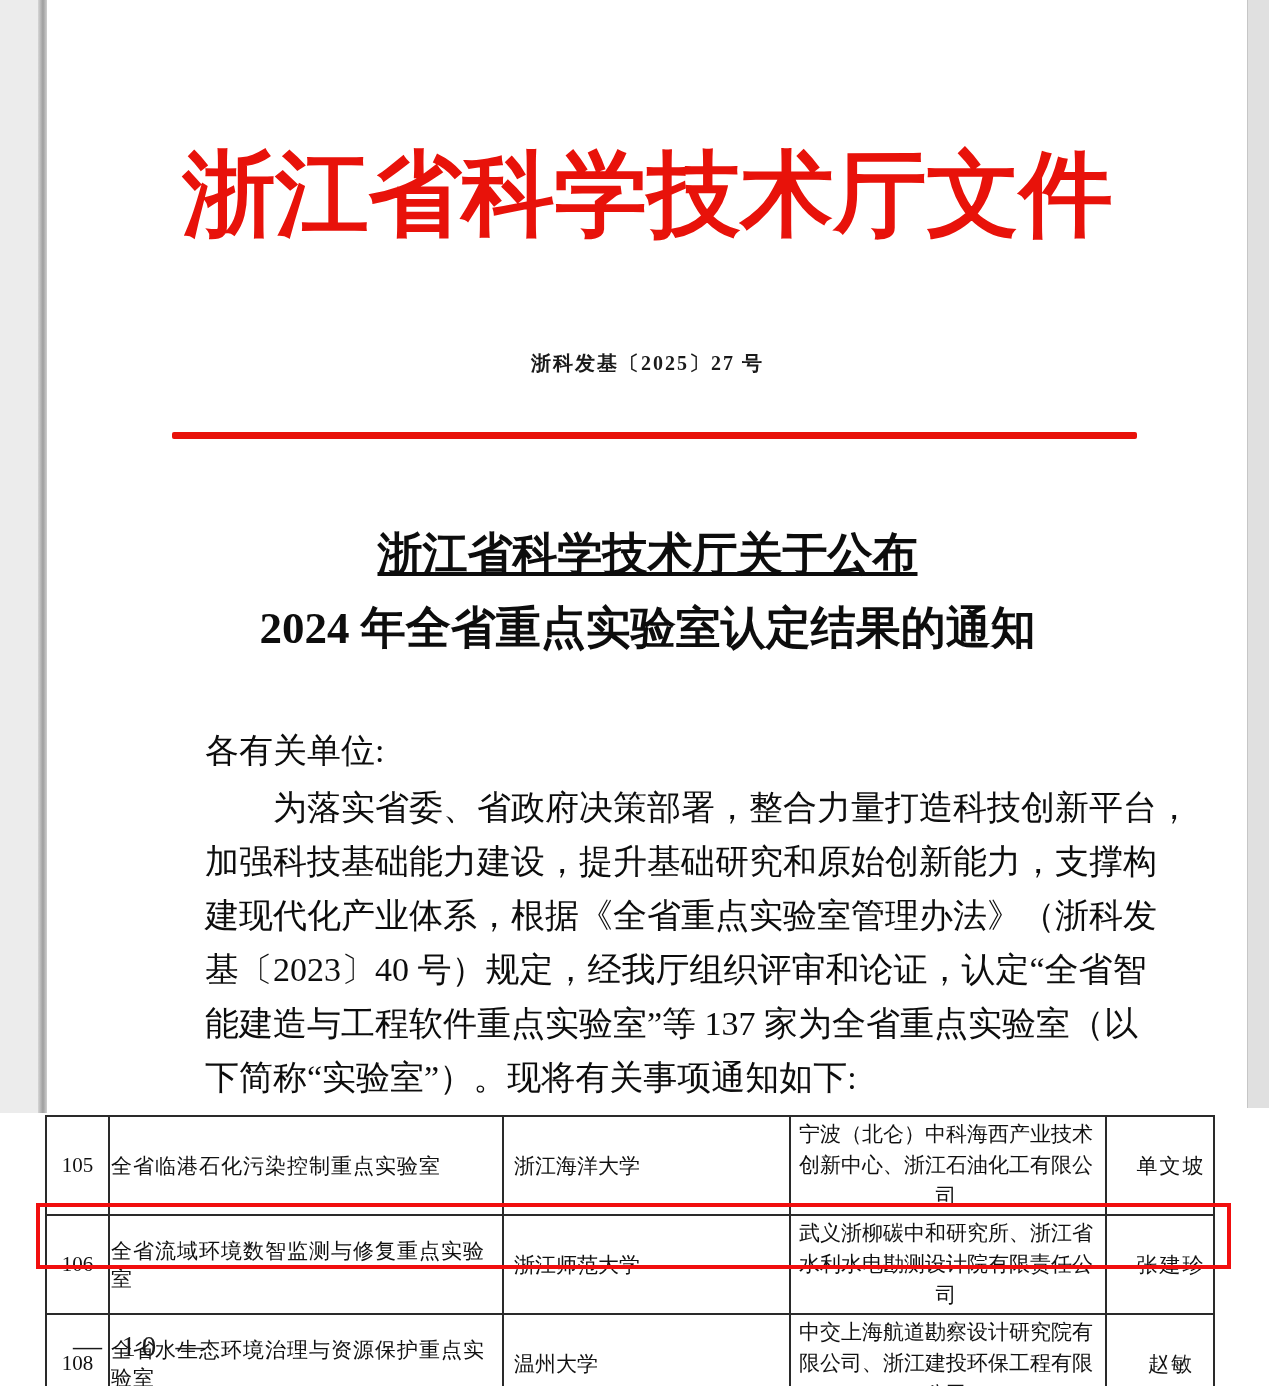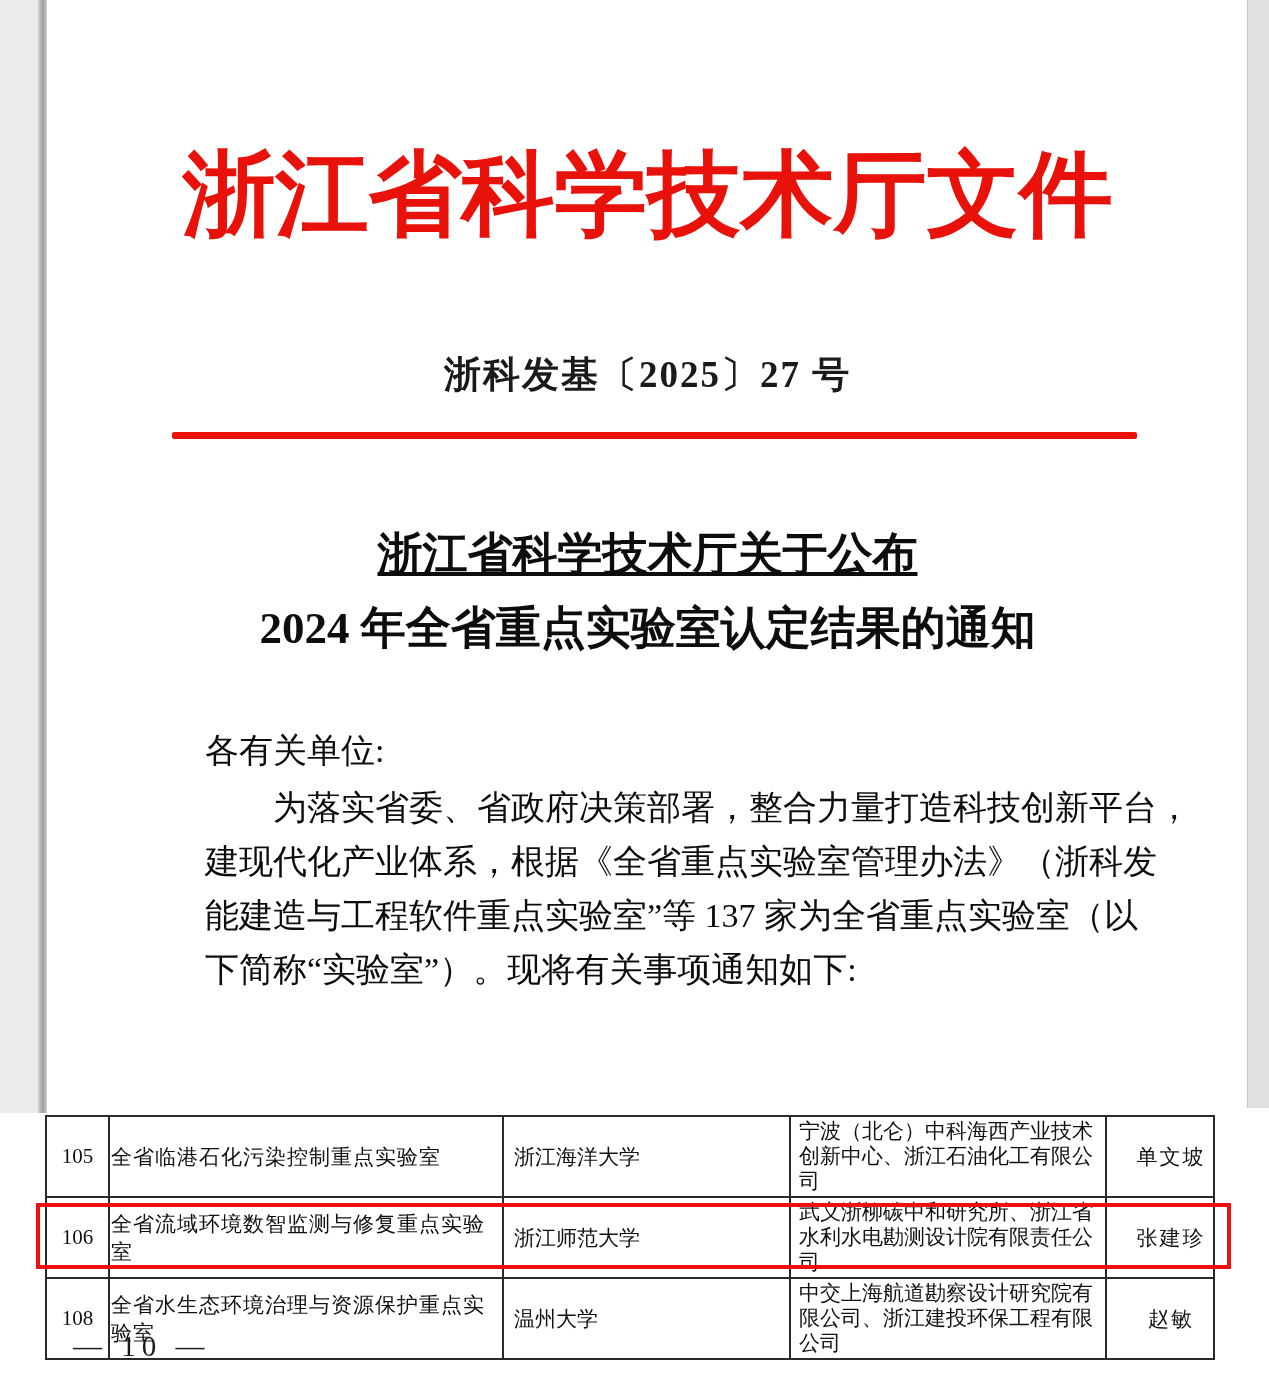--- a/index.html
+++ b/index.html
@@ -49,21 +49,21 @@
     color: #e8120a;
     letter-spacing: 0px;
     line-height: 110px;
     white-space: nowrap;
   }
   .doc-number {
     position: absolute;
     left: 47px; top: 350px;
     width: 1201px;
     text-align: center;
-    font-size: 37px;
+    font-size: 20px;
     font-weight: 600;
     color: #1a1a1a;
     letter-spacing: 2px;
   }
   .red-rule {
     position: absolute;
     left: 172px; top: 432px;
     width: 965px; height: 7px;
     background: #e8120a;
     border-radius: 2px;
@@ -119,21 +119,21 @@
   table.rtable td {
     border: 2px solid #2a2a2a;
     font-size: 21px;
     color: #111111;
     overflow: hidden;
     vertical-align: middle;
   }
   td.c-no   { text-align: center; font-size: 22px; }
   td.c-lab  { letter-spacing: 1px; border-radius: 7px; }
   td.c-host { padding-left: 10px; font-size: 20px; }
-  td.c-part { padding: 2px 12px 2px 8px; font-size: 20px; line-height: 25px; }
+  td.c-part { padding: 2px 12px 2px 8px; font-size: 20px; line-height: 31px; text-align: center; }
   td.c-dir  { text-align: center; font-size: 22px; letter-spacing: 2px; padding-left: 23px; }
   tr.r-a  td { height: 46px; }
   tr.r-hl td { height: 51px; }
   .highlight-box {
     position: absolute;
     left: 36px; top: 1203px;
     width: 1187px; height: 58px;
     border: 4px solid #f10e0e;
     pointer-events: none;
   }
@@ -158,21 +158,23 @@
   <div class="red-title">浙江省科学技术厅文件</div>
   <div class="doc-number">浙科发基〔2025〕27 号</div>
   <div class="red-rule"></div>
 
   <div class="notice-title l1">浙江省科学技术厅关于公布</div>
   <div class="notice-title l2">2024 年全省重点实验室认定结果的通知</div>
 
   <div class="salutation">各有关单位:</div>
   <div class="body-block">
     <div class="jline indent">为落实省委、省政府决策部署，整合力量打造科技创新平台，</div>
+    <div class="jline">加强科技基础能力建设，提升基础研究和原始创新能力，支撑构</div>
     <div class="jline">建现代化产业体系，根据《全省重点实验室管理办法》（浙科发</div>
+    <div class="jline">基〔2023〕40 号）规定，经我厅组织评审和论证，认定“全省智</div>
     <div class="jline">能建造与工程软件重点实验室”等 137 家为全省重点实验室（以</div>
     <div class="jline last">下简称“实验室”）。现将有关事项通知如下:</div>
   </div>
 
   <div class="rtable-wrap">
     <table class="rtable">
       <colgroup>
         <col style="width:63px">
         <col style="width:394px">
         <col style="width:287px">

